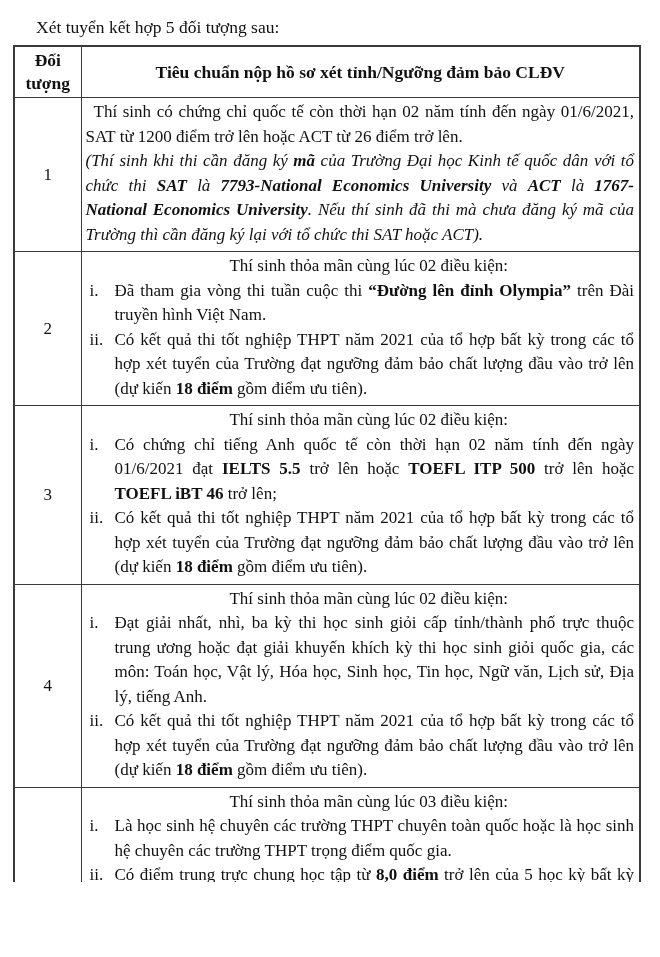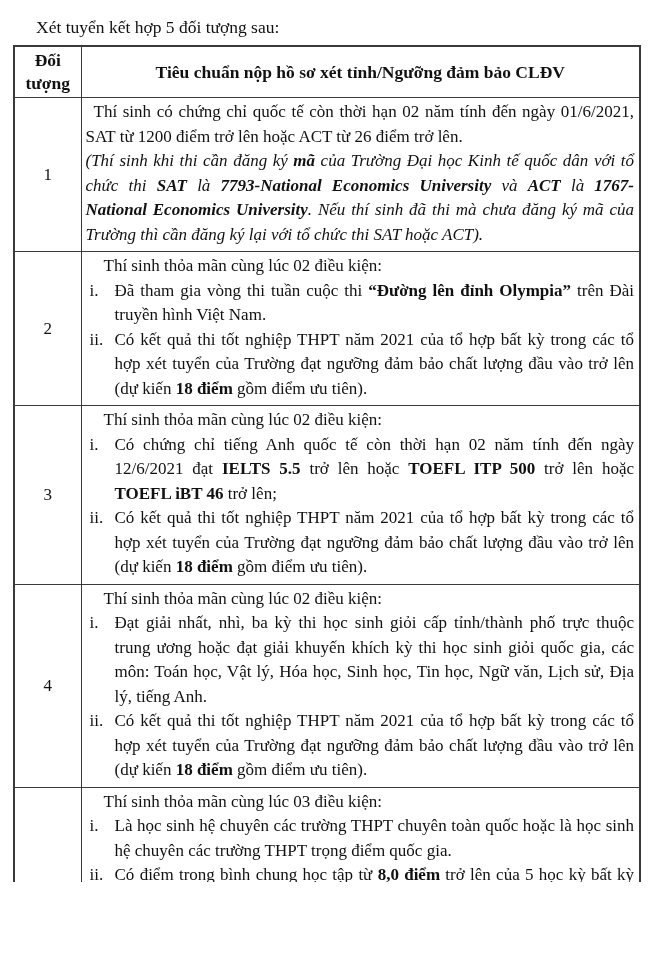--- a/index.html
+++ b/index.html
@@ -50,21 +50,21 @@
     padding: 0;
   }
   td.cell-content {
     vertical-align: top;
     padding: 2px 5px 4px 4px;
     line-height: 24.5px;
     text-align: justify;
   }
   .para-first { text-indent: 8px; }
   .para-italic { font-style: italic; }
-  .intro { margin-left: 18px; text-align: left; }
+  .intro { margin-left: 18px; text-align: center; }
   .list-item {
     position: relative;
     padding-left: 29px;
   }
   .list-item .marker {
     position: absolute;
     left: 4px;
     top: 0;
     white-space: nowrap;
   }
@@ -101,36 +101,36 @@
           <td class="cell-content">
             <div class="intro"><span>Thí sinh thỏa mãn cùng lúc 02 điều kiện:</span></div>
             <div class="list-item"><span class="marker">i.</span><span><span>Đã tham gia vòng thi tuần cuộc thi </span><span class="seg-b">“Đường lên đỉnh Olympia”</span><span> trên Đài truyền hình Việt Nam.</span></span></div>
             <div class="list-item"><span class="marker">ii.</span><span><span>Có kết quả thi tốt nghiệp THPT năm 2021 của tổ hợp bất kỳ trong các tổ hợp xét tuyển của Trường đạt ngưỡng đảm bảo chất lượng đầu vào trở lên (dự kiến </span><span class="seg-b">18 điểm</span><span> gồm điểm ưu tiên).</span></span></div>
           </td>
         </tr>
         <tr>
           <td class="cell-id">3</td>
           <td class="cell-content">
             <div class="intro"><span>Thí sinh thỏa mãn cùng lúc 02 điều kiện:</span></div>
-            <div class="list-item"><span class="marker">i.</span><span><span>Có chứng chỉ tiếng Anh quốc tế còn thời hạn 02 năm tính đến ngày 12/6/2021 đạt </span><span class="seg-b">IELTS 5.5</span><span> trở lên hoặc </span><span class="seg-b">TOEFL ITP 500</span><span> trở lên hoặc </span><span class="seg-b">TOEFL iBT 46</span><span> trở lên;</span></span></div>
+            <div class="list-item"><span class="marker">i.</span><span><span>Có chứng chỉ tiếng Anh quốc tế còn thời hạn 02 năm tính đến ngày 01/6/2021 đạt </span><span class="seg-b">IELTS 5.5</span><span> trở lên hoặc </span><span class="seg-b">TOEFL ITP 500</span><span> trở lên hoặc </span><span class="seg-b">TOEFL iBT 46</span><span> trở lên;</span></span></div>
             <div class="list-item"><span class="marker">ii.</span><span><span>Có kết quả thi tốt nghiệp THPT năm 2021 của tổ hợp bất kỳ trong các tổ hợp xét tuyển của Trường đạt ngưỡng đảm bảo chất lượng đầu vào trở lên (dự kiến </span><span class="seg-b">18 điểm</span><span> gồm điểm ưu tiên).</span></span></div>
           </td>
         </tr>
         <tr>
           <td class="cell-id">4</td>
           <td class="cell-content">
             <div class="intro"><span>Thí sinh thỏa mãn cùng lúc 02 điều kiện:</span></div>
             <div class="list-item"><span class="marker">i.</span><span><span>Đạt giải nhất, nhì, ba kỳ thi học sinh giỏi cấp tỉnh/thành phố trực thuộc trung ương hoặc đạt giải khuyến khích kỳ thi học sinh giỏi quốc gia, các môn: Toán học, Vật lý, Hóa học, Sinh học, Tin học, Ngữ văn, Lịch sử, Địa lý, tiếng Anh.</span></span></div>
             <div class="list-item"><span class="marker">ii.</span><span><span>Có kết quả thi tốt nghiệp THPT năm 2021 của tổ hợp bất kỳ trong các tổ hợp xét tuyển của Trường đạt ngưỡng đảm bảo chất lượng đầu vào trở lên (dự kiến </span><span class="seg-b">18 điểm</span><span> gồm điểm ưu tiên).</span></span></div>
           </td>
         </tr>
         <tr>
           <td class="cell-id">5</td>
           <td class="cell-content">
             <div class="intro"><span>Thí sinh thỏa mãn cùng lúc 03 điều kiện:</span></div>
             <div class="list-item"><span class="marker">i.</span><span><span>Là học sinh hệ chuyên các trường THPT chuyên toàn quốc hoặc là học sinh hệ chuyên các trường THPT trọng điểm quốc gia.</span></span></div>
-            <div class="list-item"><span class="marker">ii.</span><span><span>Có điểm trong bình chung học tập từ </span><span class="seg-b">8,0 điểm</span><span> trở lên của 5 học kỳ bất kỳ cao nhất của lớp 10, 11,12 (điểm trung bình học kỳ nào đó có thể nhỏ hơn 8,0).</span></span></div>
+            <div class="list-item"><span class="marker">ii.</span><span><span>Có điểm trung trực chung học tập từ </span><span class="seg-b">8,0 điểm</span><span> trở lên của 5 học kỳ bất kỳ cao nhất của lớp 10, 11,12 (điểm trung bình học kỳ nào đó có thể nhỏ hơn 8,0).</span></span></div>
             <div class="list-item"><span class="marker">iii.</span><span><span>Có kết quả thi tốt nghiệp THPT năm 2021 của tổ hợp bất kỳ trong các tổ hợp xét tuyển của Trường đạt ngưỡng đảm bảo chất lượng đầu vào trở lên (dự kiến </span></span></div>
           </td>
         </tr>
       </tbody>
   </table>
 </div>
 
 </body></html>

